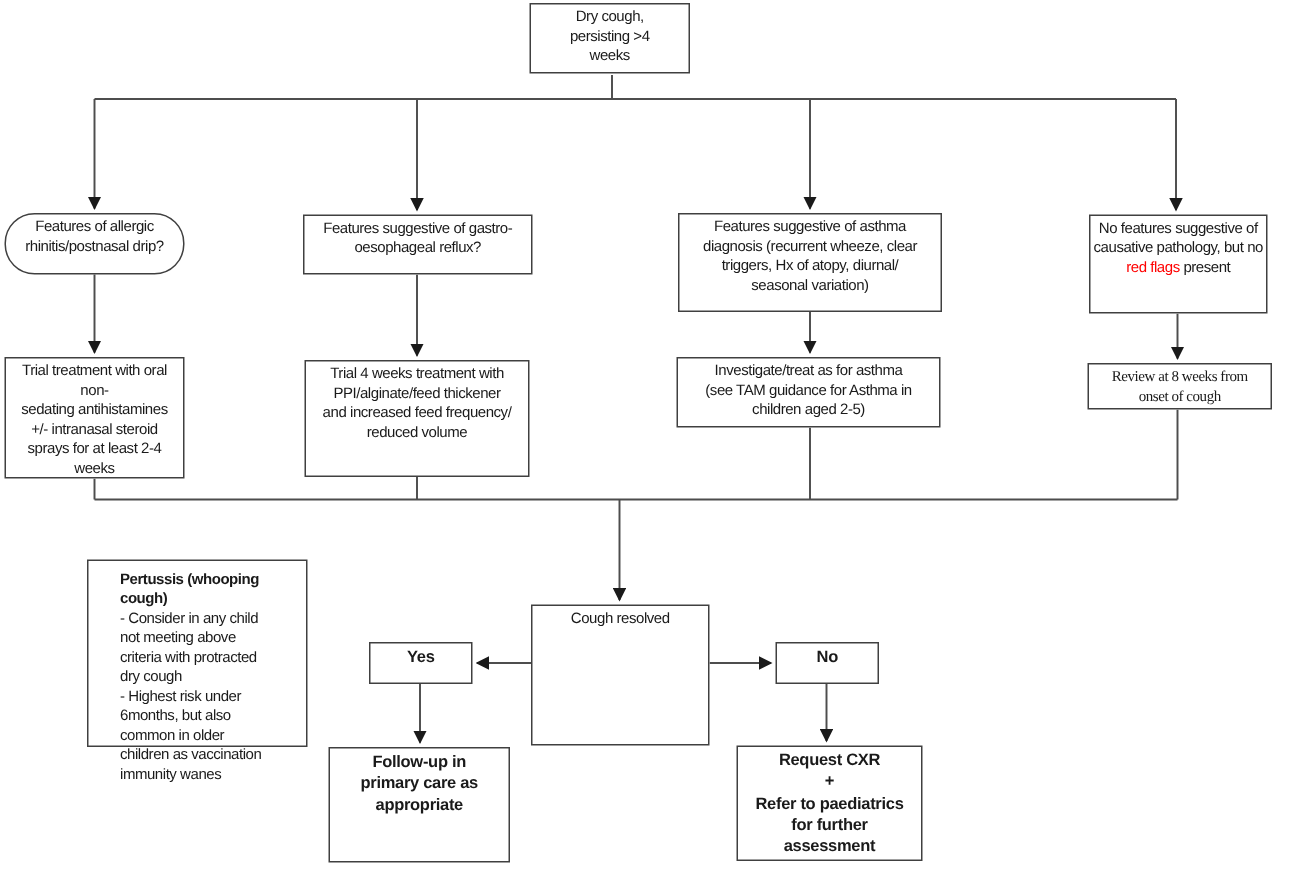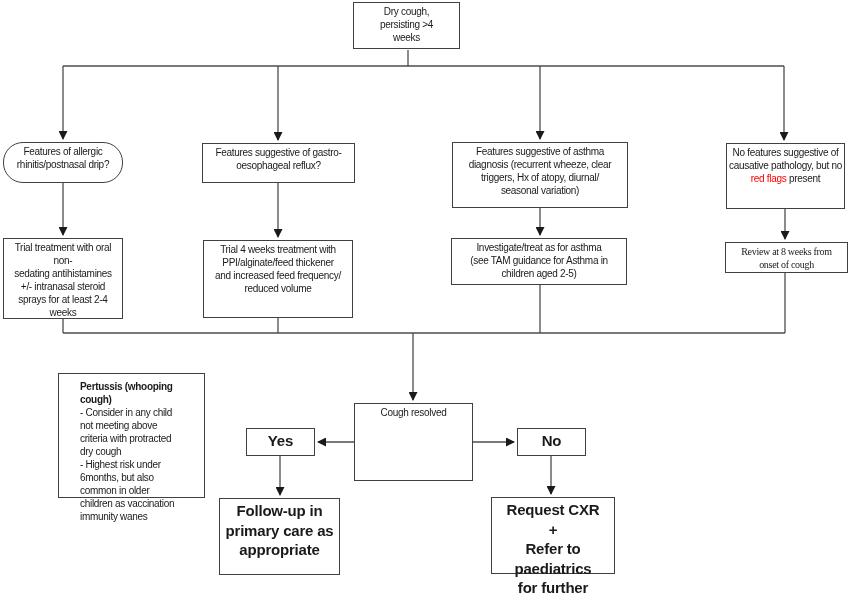--- a/index.html
+++ b/index.html
@@ -17,21 +17,21 @@
   }
   svg.connectors{position:absolute;left:0;top:0;width:861px;height:595px;}
   .node{
     position:absolute;border:1px solid var(--box-border);background:#fff;
     display:flex;justify-content:center;text-align:center;
     box-sizing:border-box;padding:2px;
   }
   .node .t{white-space:pre-line;}
   .node.leftalign{align-items:flex-start;justify-content:flex-start;text-align:left;padding:6px 21px;display:block;}
   .bold{font-weight:bold;}
-  .boldtxt{font-weight:bold;font-size:15px;letter-spacing:-0.2px;}
+  .boldtxt{font-weight:bold;font-size:11px;letter-spacing:-0.2px;}
   .red{color:var(--highlight-red);}
   .wrap{white-space:normal;}
 </style>
 </head>
 <body>
 
 <div id="canvas">
 
   <svg class="connectors" viewBox="0 0 861 595">
     <defs>
@@ -120,21 +120,21 @@
     <span class="t">Review at 8 weeks from
 onset of cough</span>
   </div>
 
   <div class="node leftalign" style="left:58px;top:373px;width:147px;height:125px;">
     <div class="bold wrap">Pertussis (whooping cough)</div>
     <div class="wrap">- Consider in any child not meeting above criteria with protracted dry cough</div>
     <div class="wrap">- Highest risk under 6months, but also common in older children as vaccination immunity wanes</div>
   </div>
 
-  <div class="node" style="left:354px;top:403px;width:119px;height:78px;">
+  <div class="node" style="left:354px;top:403px;width:119px;height:94px;">
     <span class="t">Cough resolved</span>
   </div>
 
   <div class="node boldtxt" style="left:246px;top:428px;width:69px;height:28px;">
     <span class="t">Yes</span>
   </div>
 
   <div class="node boldtxt" style="left:517px;top:428px;width:69px;height:28px;">
     <span class="t">No</span>
   </div>

